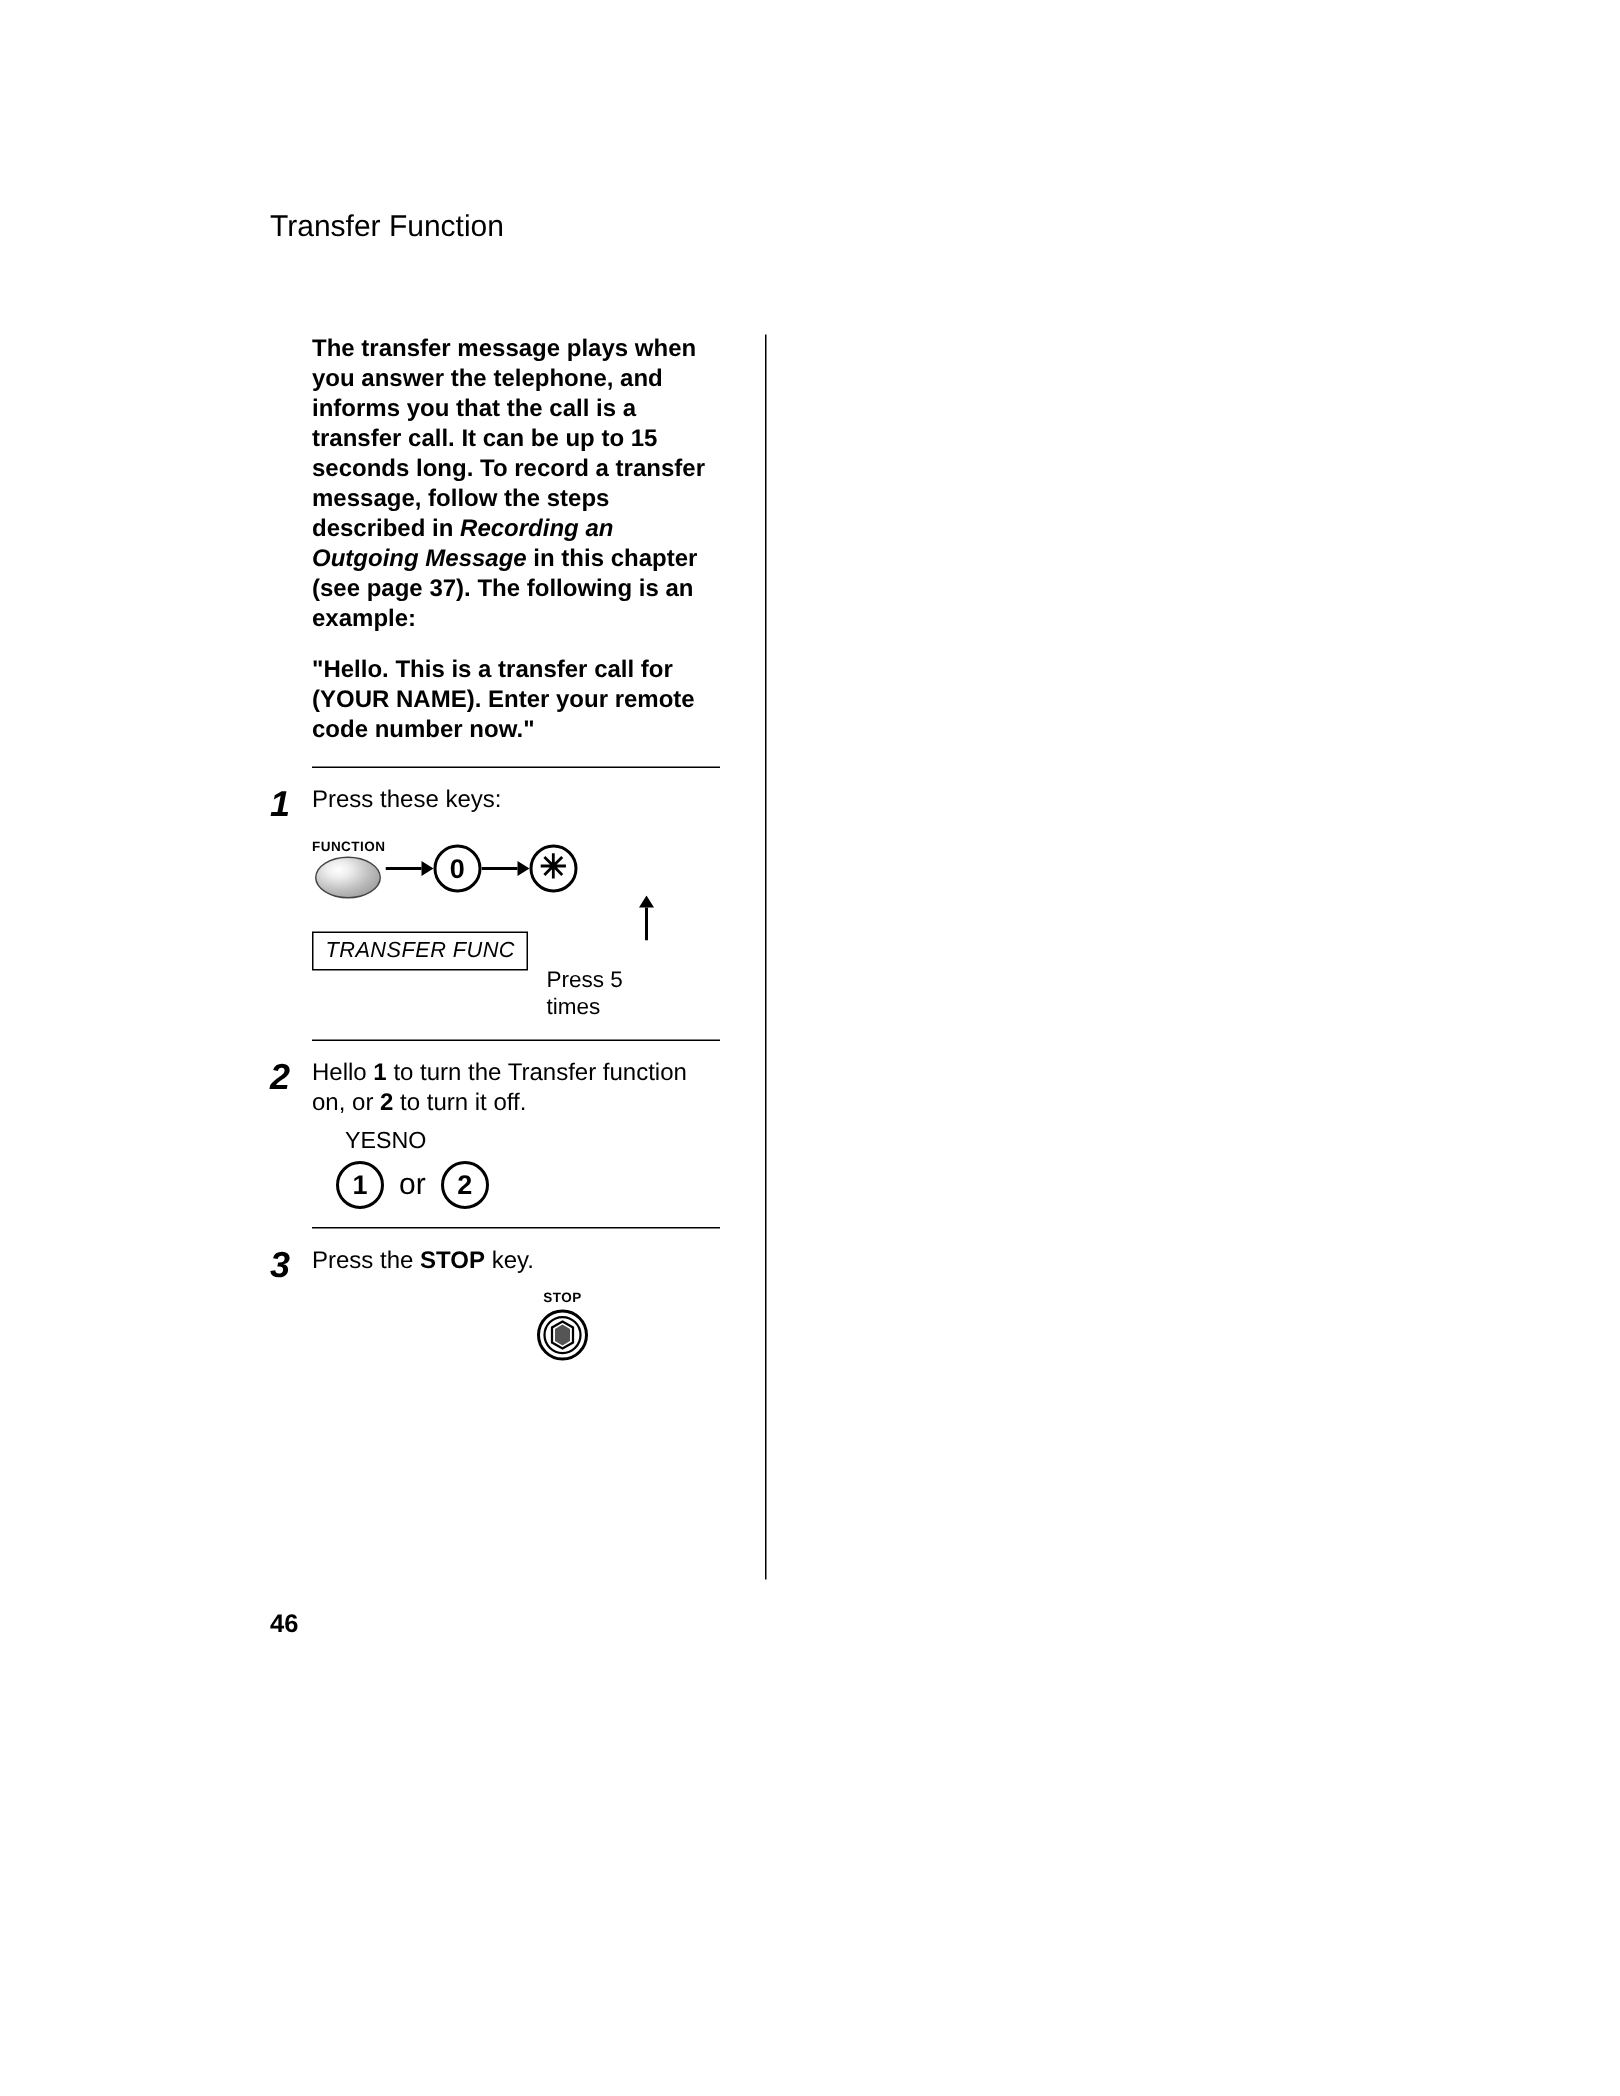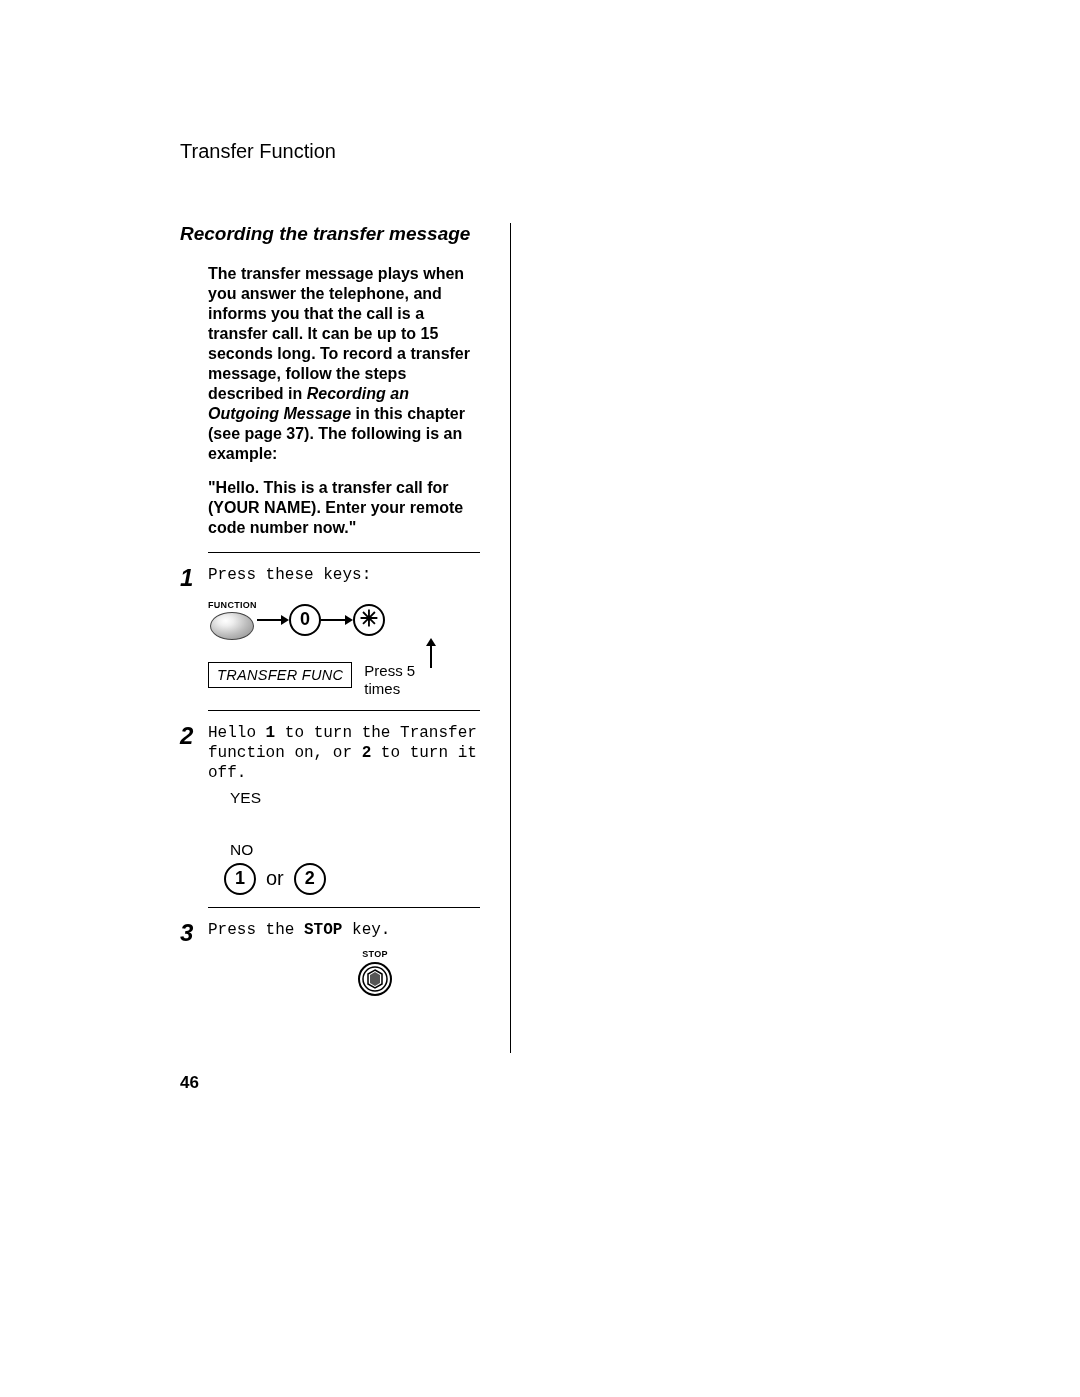--- a/index.html
+++ b/index.html
@@ -8,56 +8,55 @@
   .section-header { font-size: 20px; font-weight: 400; margin-bottom: 60px; }
   .columns { position: relative; }
   .col { width: 300px; }
   .divider-vert { position: absolute; left: 330px; top: 0; width: 0; border-left: 1px solid #000; height: 830px; }
   .h2 { font-size: 19px; font-weight: 700; font-style: italic; line-height: 1.2; margin-bottom: 18px; }
   .bodytext { font-size: 16px; line-height: 1.25; margin: 0 0 14px 28px; font-weight: bold; }
   .italic { font-style: italic; }
   .hr { border: none; border-top: 1.5px solid #000; margin: 12px 0 12px 28px; }
   .step-row { display: flex; align-items: flex-start; }
   .step-num { font-size: 24px; font-weight: 700; font-style: italic; width: 28px; line-height: 1; padding-top: 1px; }
-  .step-text { font-size: 16px; line-height: 1.25; flex: 1; font-family: Liberation Mono, monospace; }
+  .step-text { font-size: 16px; line-height: 1.25; flex: 1; }
   .bold { font-weight: 700; }
   .diagram1 { margin: 10px 0 6px 28px; }
   .key-row { display: flex; align-items: center; gap: 0; }
   .func-btn { display: flex; flex-direction: column; align-items: center; }
   .func-label { font-size: 9px; font-weight: 900; letter-spacing: 0.3px; margin-bottom: 2px; }
   .oval { width: 44px; height: 28px; border-radius: 50% / 50%; background: radial-gradient(ellipse at 35% 30%, #fff 0%, #eee 20%, #bdbdbd 55%, #888 100%); border: 1px solid #444; }
   .arrow-r { display: inline-block; }
   .arrow-r svg { display: block; }
   .circle-key { width: 32px; height: 32px; border: 2px solid #000; border-radius: 50%; display: flex; align-items: center; justify-content: center; font-size: 18px; font-weight: 700; background: #fff; }
   .star { font-size: 22px; line-height: 1; transform: translateY(-1px); }
   .below-row { display: flex; align-items: flex-start; margin-top: 22px; gap: 12px; }
   .disp-box { border: 1.5px solid #000; padding: 4px 8px; font-size: 14.5px; letter-spacing: 0.3px; font-style: italic; }
   .press5 { font-size: 15px; line-height: 1.2; }
   .arrow-up-svg { position: absolute; left: 216px; top: -4px; }
-  .step2-display { display: flex; gap: 34px; margin: 6px 0 4px 50px; font-size: 15.5px; flex-direction: column; }
+  .step2-display { display: flex; margin: 6px 0 4px 50px; font-size: 15.5px; }
   .choice-row { display: flex; align-items: center; gap: 10px; margin-left: 44px; margin-top: 2px; }
   .or-text { font-size: 20px; }
   .stop-wrap { display: flex; flex-direction: column; align-items: center; margin: 4px 0 0 90px; }
   .stop-label { font-size: 9px; font-weight: 900; letter-spacing: 0.3px; }
   .stop-svg { margin-top: 2px; }
   .page-num { position: absolute; left: 180px; bottom: 304px; font-size: 17px; font-weight: 700; }
 </style>
 </head>
 <body>
 
 <div class="page">
 
   <div class="section-header">Transfer Function</div>
 
   <div class="columns">
     <div class="divider-vert"></div>
 
     <div class="col">
 
-      <div class="h2">Recording the transfer message</div>
 
       <p class="bodytext">
         <span>The transfer message plays when you answer the telephone, and informs you that the call is a transfer call. It can be up to 15 seconds long. To record a transfer message, follow the steps described in </span><span class="italic">Recording an Outgoing Message</span><span> in this chapter (see page 37). The following is an example:</span>
       </p>
 
       <p class="bodytext">"Hello. This is a transfer call for (YOUR NAME). Enter your remote code number now."</p>
 
 
       <hr class="hr">
 
@@ -90,21 +89,21 @@
             </div>
 
           <svg class="arrow-up-svg" width="14" height="30" style="position:absolute; left:216px; top:38px;">
             <polygon points="7,0 12,8 2,8" fill="#000"></polygon>
             <line x1="7" y1="8" x2="7" y2="30" stroke="#000" stroke-width="2"></line>
           </svg>
         </div>
 
         <div class="below-row">
           <div class="disp-box">TRANSFER FUNC</div>
-          <div class="press5" style="white-space:pre-line; width:60px;">Press 5 times</div>
+          <div class="press5" style="white-space:pre-line; width:60px;margin-top:24px;">Press 5 times</div>
         </div>
       </div>
 
       <hr class="hr">
 
       <div class="step-row">
         <div class="step-num">2</div>
         <div class="step-text">
           <span>Hello </span><span class="bold">1</span><span> to turn the Transfer function on, or </span><span class="bold">2</span><span> to turn it off.</span>
         </div>

